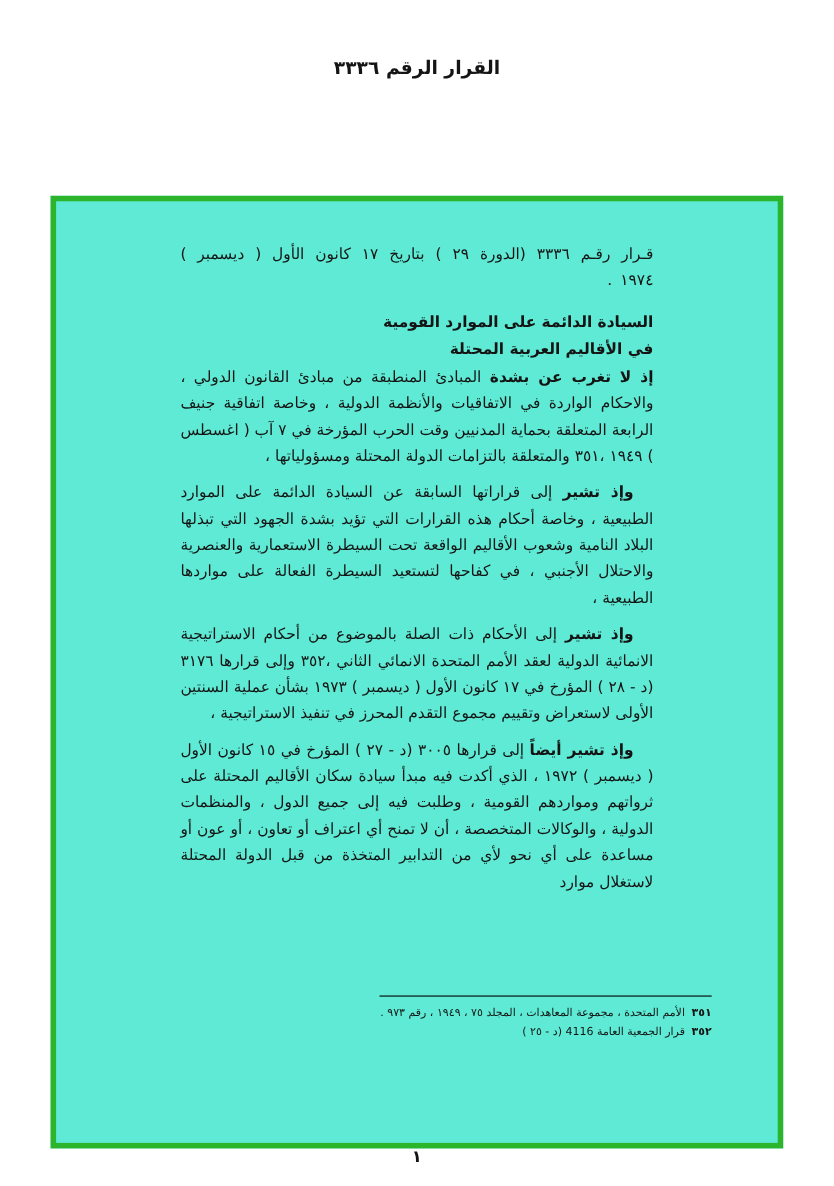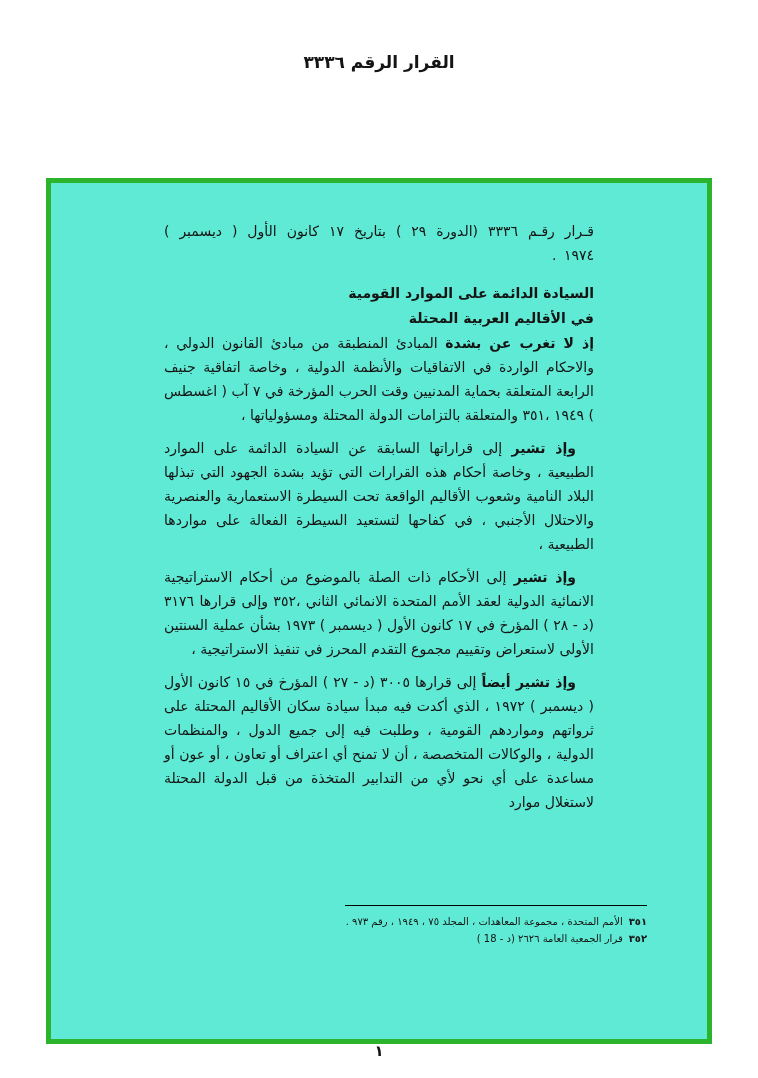--- a/index.html
+++ b/index.html
@@ -144,19 +144,19 @@
 
       <p class="para indent"><span class="lead">وإذ تشير</span> <span>إلى الأحكام ذات الصلة بالموضوع من أحكام الاستراتيجية الانمائية الدولية لعقد الأمم المتحدة الانمائي الثاني ،٣٥٢ وإلى قرارها ٣١٧٦ (د - ٢٨ ) المؤرخ في ١٧ كانون الأول ( ديسمبر ) ١٩٧٣ بشأن عملية السنتين الأولى لاستعراض وتقييم مجموع التقدم المحرز في تنفيذ الاستراتيجية ،</span></p>
 
       <p class="para indent"><span class="lead">وإذ تشير أيضاً</span> <span>إلى قرارها ٣٠٠٥ (د - ٢٧ ) المؤرخ في ١٥ كانون الأول ( ديسمبر ) ١٩٧٢ ، الذي أكدت فيه مبدأ سيادة سكان الأقاليم المحتلة على ثرواتهم ومواردهم القومية ، وطلبت فيه إلى جميع الدول ، والمنظمات الدولية ، والوكالات المتخصصة ، أن لا تمنح أي اعتراف أو تعاون ، أو عون أو مساعدة على أي نحو لأي من التدابير المتخذة من قبل الدولة المحتلة لاستغلال موارد</span></p>
 
     </div>
 
     <div class="footnotes">
       <div class="footnote-rule"></div>
       <div class="footnote"><span class="fn-num">٣٥١</span><span>الأمم المتحدة ، مجموعة المعاهدات ، المجلد ٧٥ ، ١٩٤٩ ، رقم ٩٧٣ .</span></div>
-      <div class="footnote"><span class="fn-num">٣٥٢</span><span>قرار الجمعية العامة ٢٦٢٦ (د - 18 )</span></div>
+      <div class="footnote"><span class="fn-num">٣٥٢</span><span>قرار الجمعية العامة 4116 (د - ٢٥ )</span></div>
     </div>
   </div>
 
   <div class="page-number">١</div>
 
 </div>
 
 </body></html>

